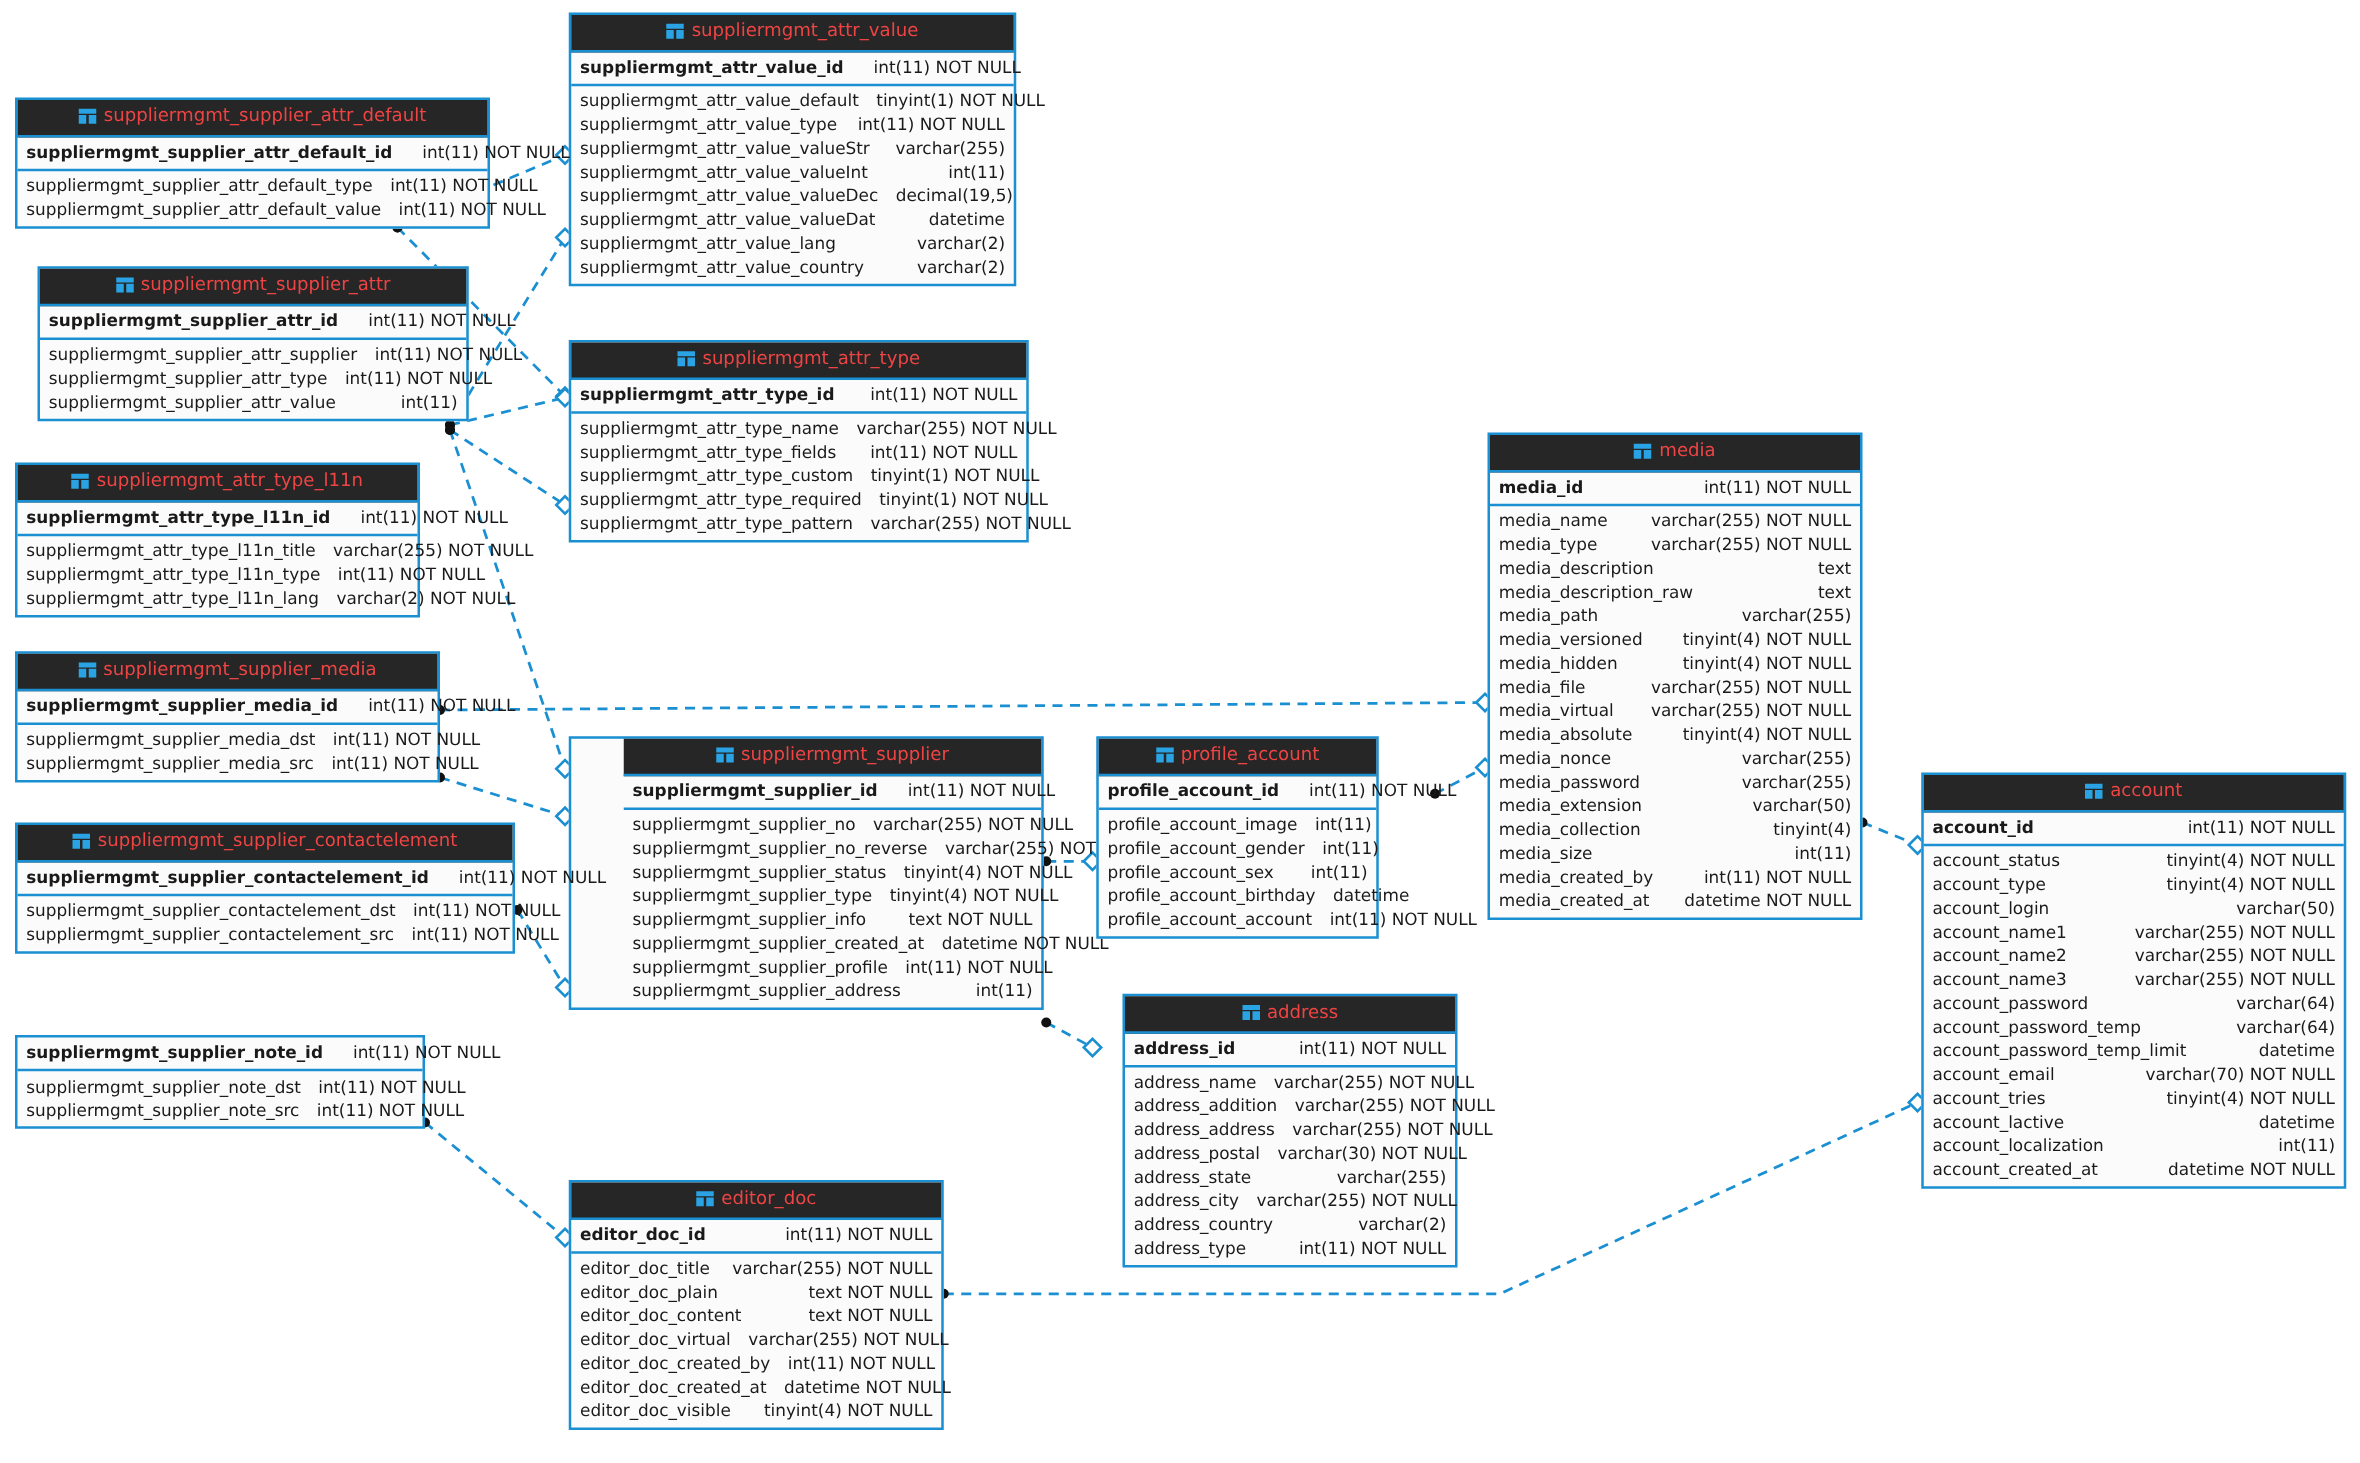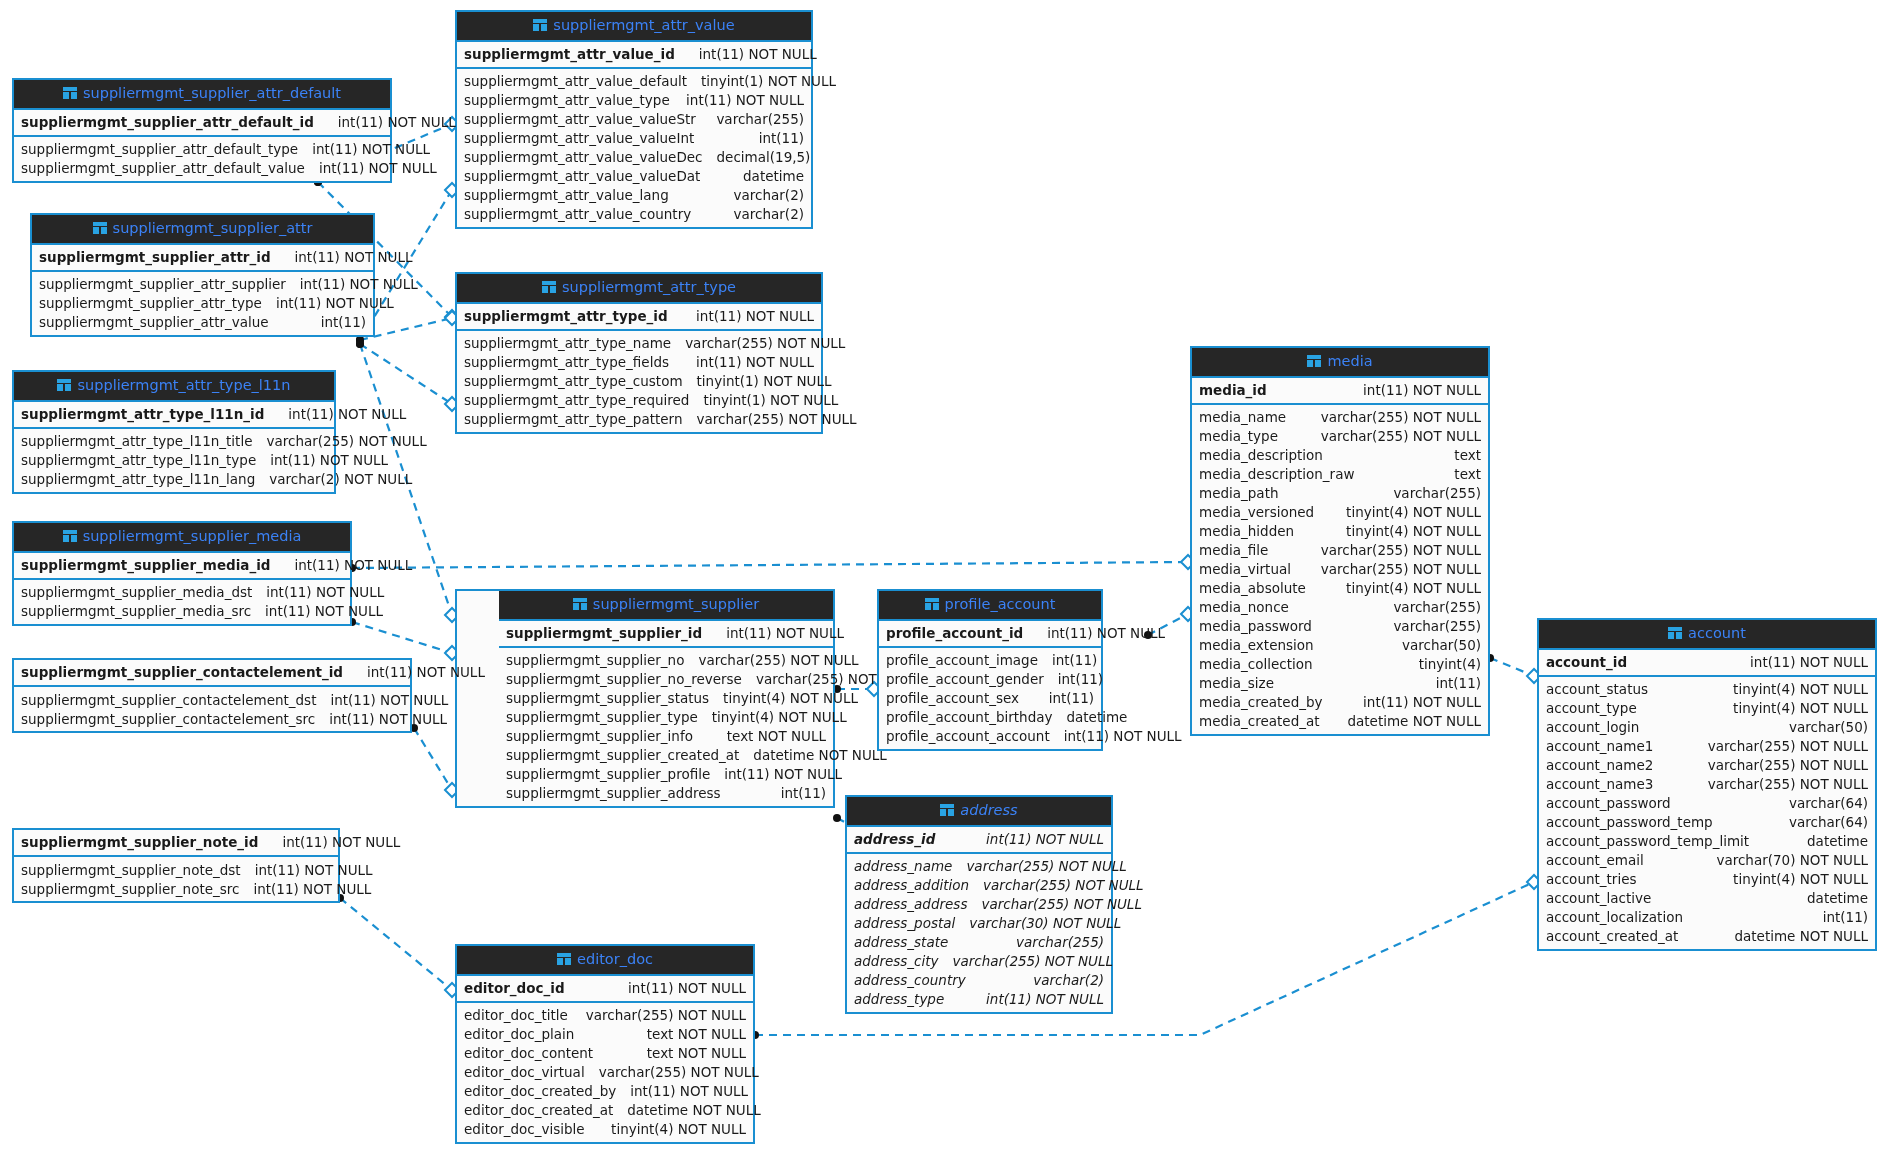--- a/index.html
+++ b/index.html
@@ -25,21 +25,21 @@
   }
   .entity {
     position: absolute;
     background: #fbfbfb;
     border: 2px solid #1a8fd1;
     z-index: 2;
     box-shadow: 0 0 0 0 transparent;
   }
   .entity-header {
     background: #262626;
-    color: #3b82f6;
+    color: #ef4444;
     font-size: 14.5px;
     line-height: 1;
     padding: 6px 8px 7px 8px;
     text-align: center;
     white-space: nowrap;
     display: flex;
     align-items: center;
     justify-content: center;
     gap: 6px;
     border-bottom: 2px solid #1a8fd1;
@@ -592,36 +592,44 @@
             <span class="fname">account_localization</span>
             <span class="ftype">int(11)</span>
           </div>
           <div class="field-row">
             <span class="fname">account_created_at</span>
             <span class="ftype">datetime NOT NULL</span>
           </div>
         </div>
       </div>
       <div class="entity" style="left: 12px; top: 658px; width: 400px;">
+        <div class="entity-header">
+          <span class="tbl-icon">
+            <i class="r1"></i>
+            <i class="r2a"></i>
+            <i class="r2b"></i>
+          </span>
+          <span>suppliermgmt_supplier_contactelement</span>
+        </div>
         <div class="pk-row">
           <span class="fname">suppliermgmt_supplier_contactelement_id</span>
           <span class="ftype">int(11) NOT NULL</span>
         </div>
         <div class="field-list">
           <div class="field-row">
             <span class="fname">suppliermgmt_supplier_contactelement_dst</span>
             <span class="ftype">int(11) NOT NULL</span>
           </div>
           <div class="field-row">
             <span class="fname">suppliermgmt_supplier_contactelement_src</span>
             <span class="ftype">int(11) NOT NULL</span>
           </div>
         </div>
       </div>
-      <div class="entity" style="left: 845px; top: 795px; width: 268px; font-style: italic;">
+      <div class="entity" style="left: 898px; top: 795px; width: 268px;">
         <div class="entity-header">
           <span class="tbl-icon">
             <i class="r1"></i>
             <i class="r2a"></i>
             <i class="r2b"></i>
           </span>
           <span>address</span>
         </div>
         <div class="pk-row">
           <span class="fname">address_id</span>

